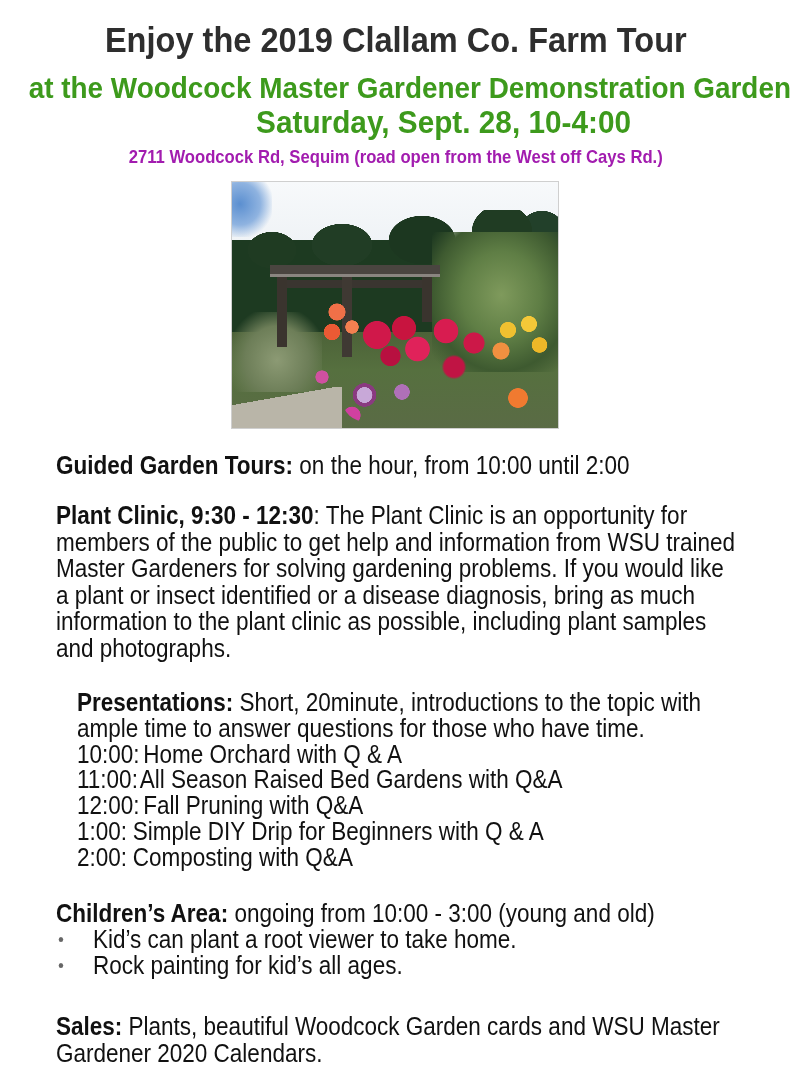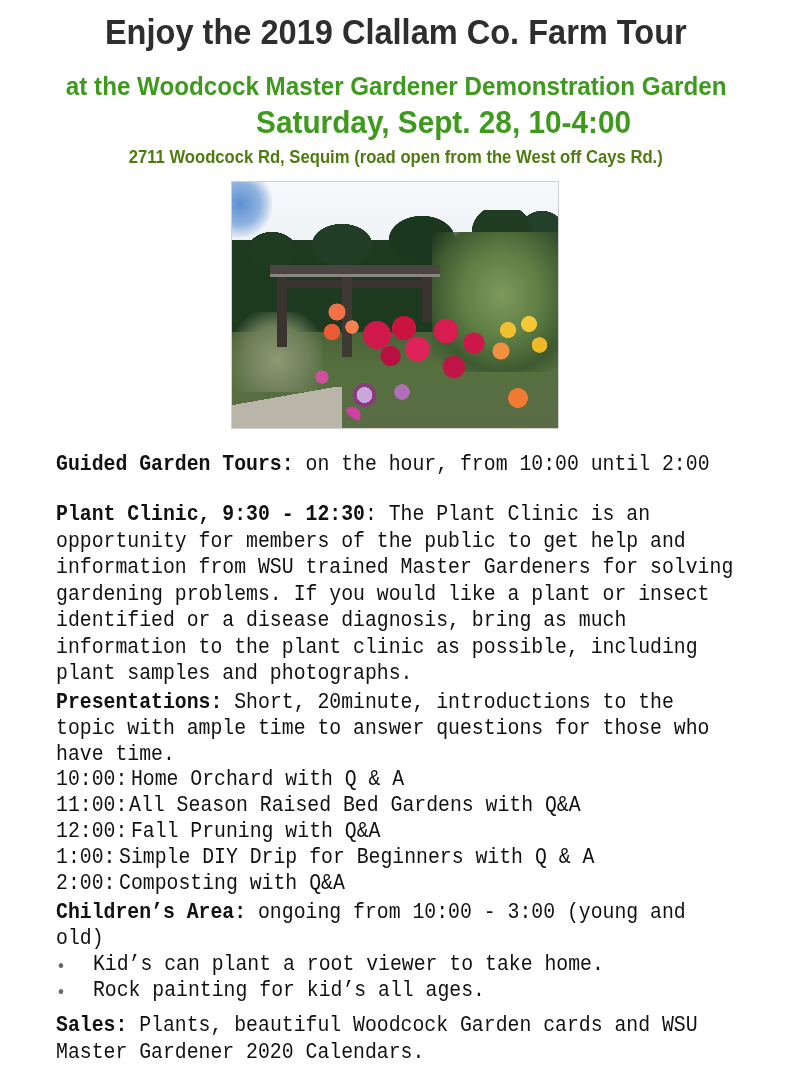--- a/index.html
+++ b/index.html
@@ -1,27 +1,27 @@
 <!DOCTYPE html>
 <html><head>
 <meta charset="utf-8">
 <style>
   html, body { margin: 0; padding: 0; background: #ffffff; }
   body { width: 792px; height: 1089px; position: relative; overflow: hidden;
          font-family: "Liberation Sans", "DejaVu Sans", sans-serif; color: #111; }
 
   .hdr { position: absolute; left: 0; width: 792px; text-align: center; white-space: nowrap; font-weight: bold; }
   .hdr span { display: inline-block; transform-origin: center center; }
-  #title { top: 12px; font-size: 35px; color: #2e2e2e; }
+  #title { top: 20px; font-size: 35px; color: #2e2e2e; }
   #title span { transform: scaleX(0.93); }
-  #subtitle { top: 71px; font-size: 26px; color: #3d9a1c; }
+  #subtitle { top: 71px; font-size: 30px; color: #3d9a1c; }
   #subtitle span { transform: scaleX(0.93); }
   #date { top: 104px; font-size: 32px; color: #3d9a1c; margin-left: 48px; }
   #date span { transform: scaleX(0.93); }
-  #address { top: 146px; font-size: 18.5px; color: #4d7c0f; }
+  #address { top: 146px; font-size: 18.5px; color: #a21caf; }
   #address span { transform: scaleX(0.9); }
 
   
   #photo { position: absolute; left: 231px; top: 181px; width: 326px; height: 246px;
            border: 1px solid #cfcfcf; overflow: hidden; background: #f4f6f8; }
   .ph { position: absolute; }
   .sky { left:0; top:0; width:100%; height:70px;
          background: linear-gradient(180deg,#f7f9fb 0%,#eef2f5 100%); }
   .skyblue { left:0; top:0; width:40px; height:55px;
          background: radial-gradient(ellipse at 20% 40%, #5b8fd0 0%, #8fb3e0 45%, rgba(240,244,248,0) 75%); }
@@ -46,26 +46,26 @@
   .path { left:0; top:205px; width:110px; height:41px;
          background: linear-gradient(170deg, rgba(0,0,0,0) 0 30%, #b9b5a8 30% 100%); }
   .grass { left:0; top:130px; width:90px; height:80px;
          background: radial-gradient(ellipse at 50% 60%, #8c9a74 0%, #6d7e58 50%, rgba(80,100,60,0) 80%); }
   .fl { border-radius: 50%; }
 </style>
 </head>
 <body>
 
 <style>
-  .body-text { position: absolute; left: 56px; width: 700px; font-size: 22px; line-height: 26.5px; color: #111; font-family: Liberation Mono, monospace; }
+  .body-text { position: absolute; left: 56px; width: 700px; font-size: 25px; line-height: 26.5px; color: #111; }
   .body-text b { font-weight: bold; }
   .cond { display: block; transform: scaleX(0.9); transform-origin: left top; width: 111%; }
   #sec-tours { top: 452px; }
   #sec-clinic { top: 502px; }
-  #sec-pres { top: 690px; line-height: 25.8px; }
+  #sec-pres { top: 690px; line-height: 25.8px; margin-left: 21px; }
   #sec-kids { top: 900px; line-height: 26px; }
   #sec-sales { top: 1013px; line-height: 26.5px; }
   .sched-row { display: flex; white-space: nowrap; }
   .sched-time { display: inline-block; min-width: 40px; padding-right: 4px; }
   .bullet-row { display: flex; align-items: center; white-space: nowrap; }
   .bullet-dot { width: 5px; height: 5px; border-radius: 50%; background: #666; margin-left: 3px; margin-right: 33px; flex: none; }
 </style>
 
 <div id="title" class="hdr">
   <span>Enjoy the 2019 Clallam Co. Farm Tour</span>

